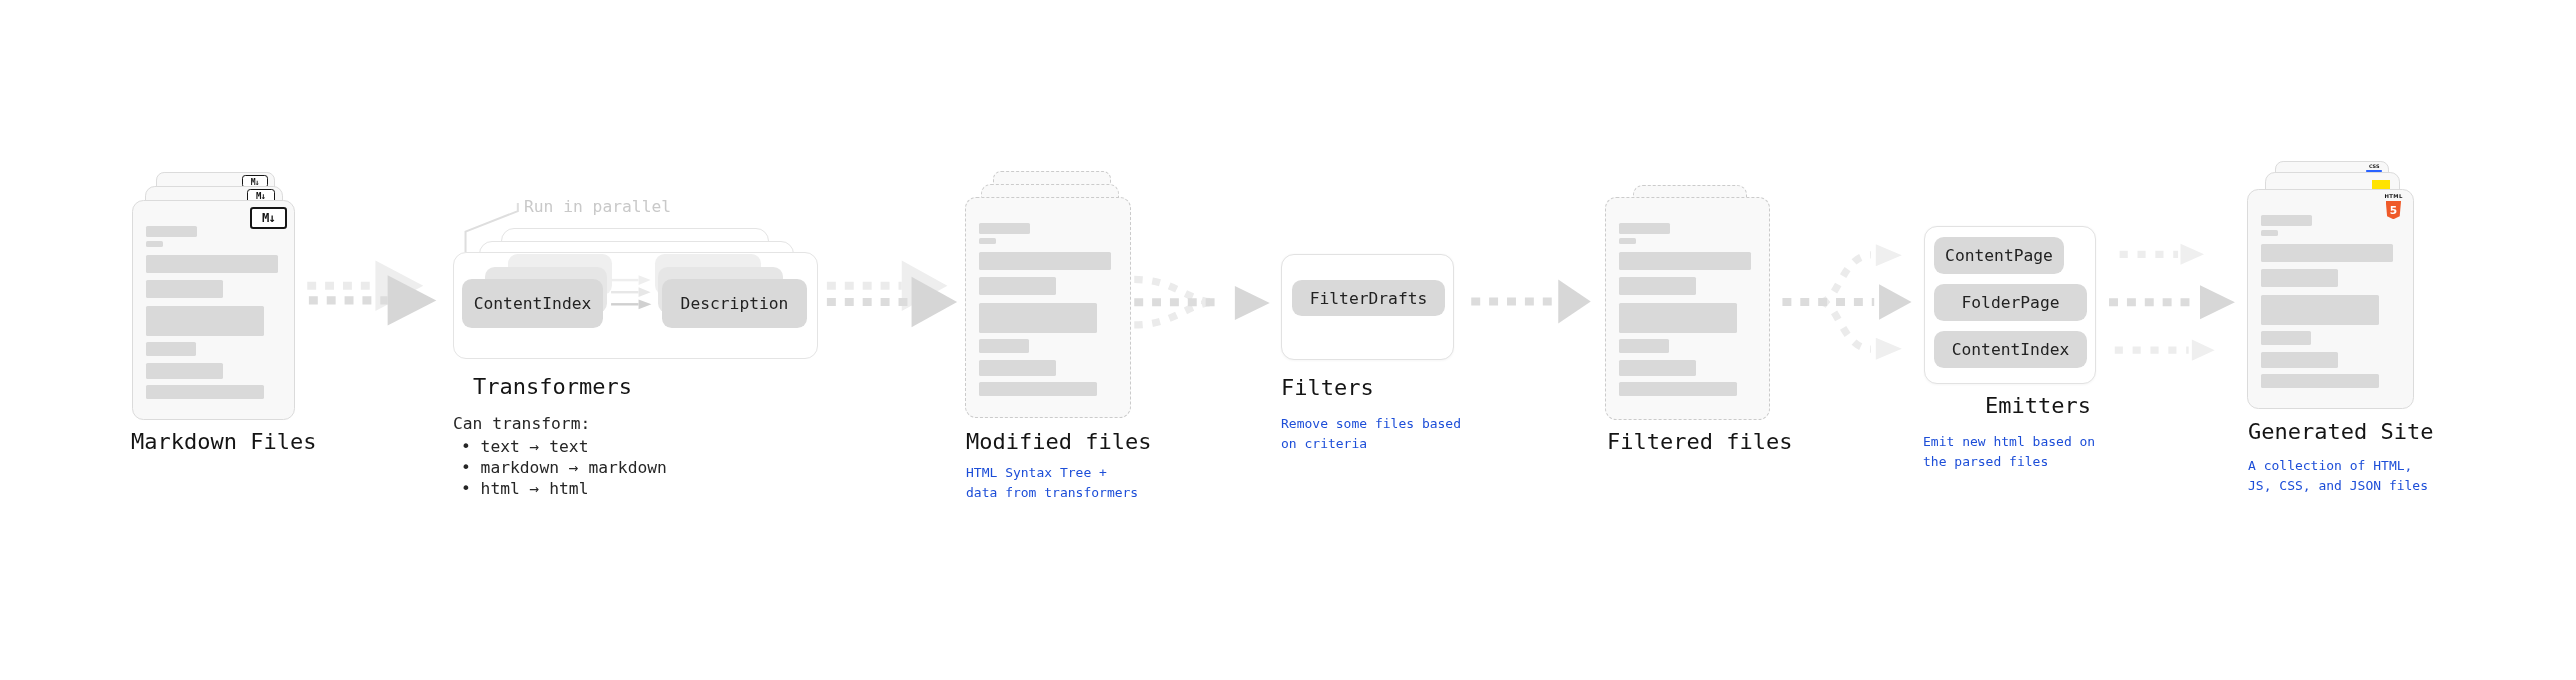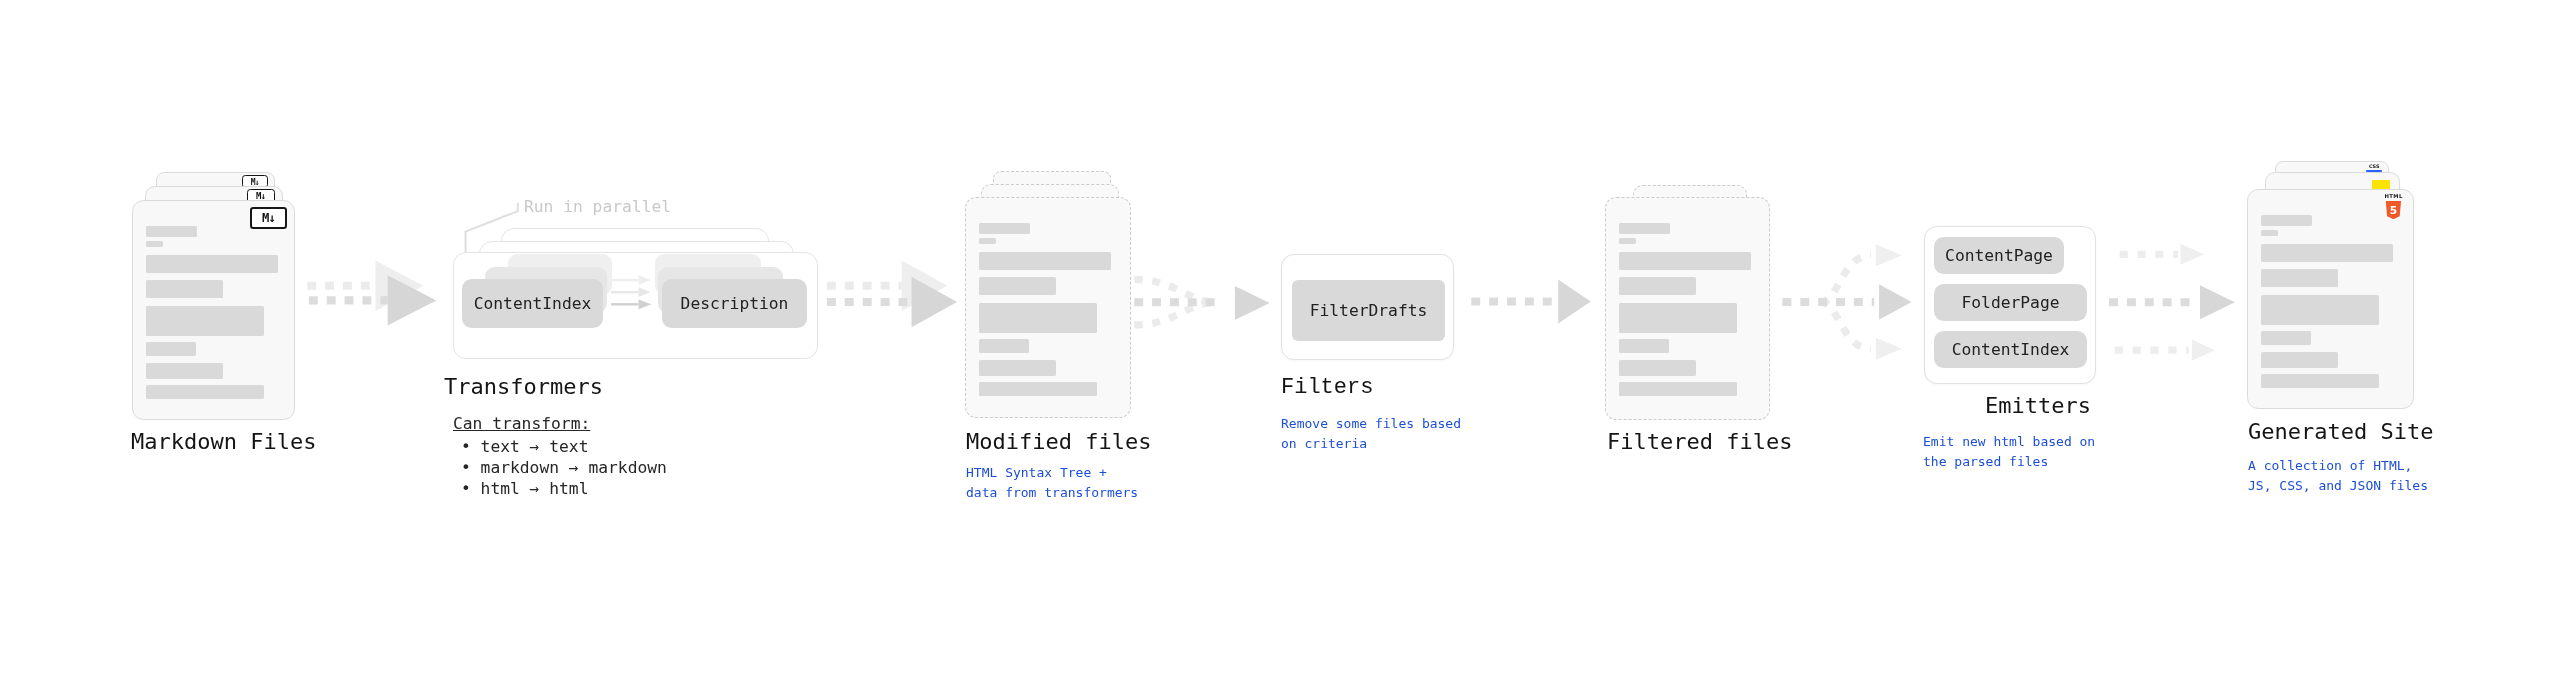--- a/index.html
+++ b/index.html
@@ -115,22 +115,22 @@
       <polygon points="41,34 41,46 57,40" fill="#d0d0d0"></polygon>
     </svg>
 
     <div class="pill" style="left:462px;top:279px;width:141px;height:49px;">
         <span>ContentIndex</span>
       </div>
     <div class="pill" style="left:662px;top:279px;width:145px;height:49px;">
         <span>Description</span>
       </div>
 
-    <div class="title" style="left:444px;top:374px;text-align:right;">Transformers</div>
-    <div class="desc-heading" style="left:453px;top:414px;text-decoration:underline;">Can transform:</div>
+    <div class="title" style="left:473px;top:374px;text-align:right;">Transformers</div>
+    <div class="desc-heading" style="left:453px;top:414px;">Can transform:</div>
     <ul class="bullets" style="left:461px;top:436px;">
       <li>text → text</li>
       <li>markdown → markdown</li>
       <li>html → html</li>
     </ul>
   </div>
 
   <svg style="left:822px;top:249px;" width="140" height="106" viewBox="0 0 172 130">
     <g transform="translate(-12,-20)">
       <line x1="18" y1="65" x2="110" y2="65" stroke="#ebebeb" stroke-width="10" stroke-dasharray="11 11"></line>
@@ -164,24 +164,24 @@
 
   <svg style="left:1131px;top:268px;" width="142" height="70" viewBox="0 0 175 86">
     <path d="M 4 14 C 55 14, 68 41, 104 42" fill="none" stroke="#ebebeb" stroke-width="9" stroke-dasharray="10 12"></path>
     <path d="M 4 70 C 55 70, 68 43, 104 42" fill="none" stroke="#ebebeb" stroke-width="9" stroke-dasharray="10 12"></path>
     <line x1="4" y1="42" x2="110" y2="42" stroke="#dcdcdc" stroke-width="10" stroke-dasharray="11 11"></line>
     <polygon points="128,22 128,64 171,43" fill="#d7d7d7"></polygon>
   </svg>
 
   <div>
     <div class="panel" style="left:1281px;top:254px;width:173px;height:106px;"></div>
-    <div class="pill" style="left:1292px;top:280px;width:153px;height:61px;border-radius:6px;">
+    <div class="pill" style="left:1292px;top:280px;width:153px;height:36px;">
         <span>FilterDrafts</span>
       </div>
-    <div class="title" style="left:1281px;top:375px;font-family:Liberation Mono, monospace;">Filters</div>
+    <div class="title" style="left:1281px;top:375px;">Filters</div>
     <div class="desc" style="left:1281px;top:414px;">
       <div>Remove some files based</div>
       <div>on criteria</div>
     </div>
   </div>
 
   <svg style="left:1468px;top:268px;" width="126" height="67" viewBox="0 0 155 82">
     <line x1="4" y1="41" x2="107" y2="41" stroke="#dcdcdc" stroke-width="10" stroke-dasharray="11 11"></line>
     <polygon points="111,14 111,68 151,41" fill="#d7d7d7"></polygon>
   </svg>

